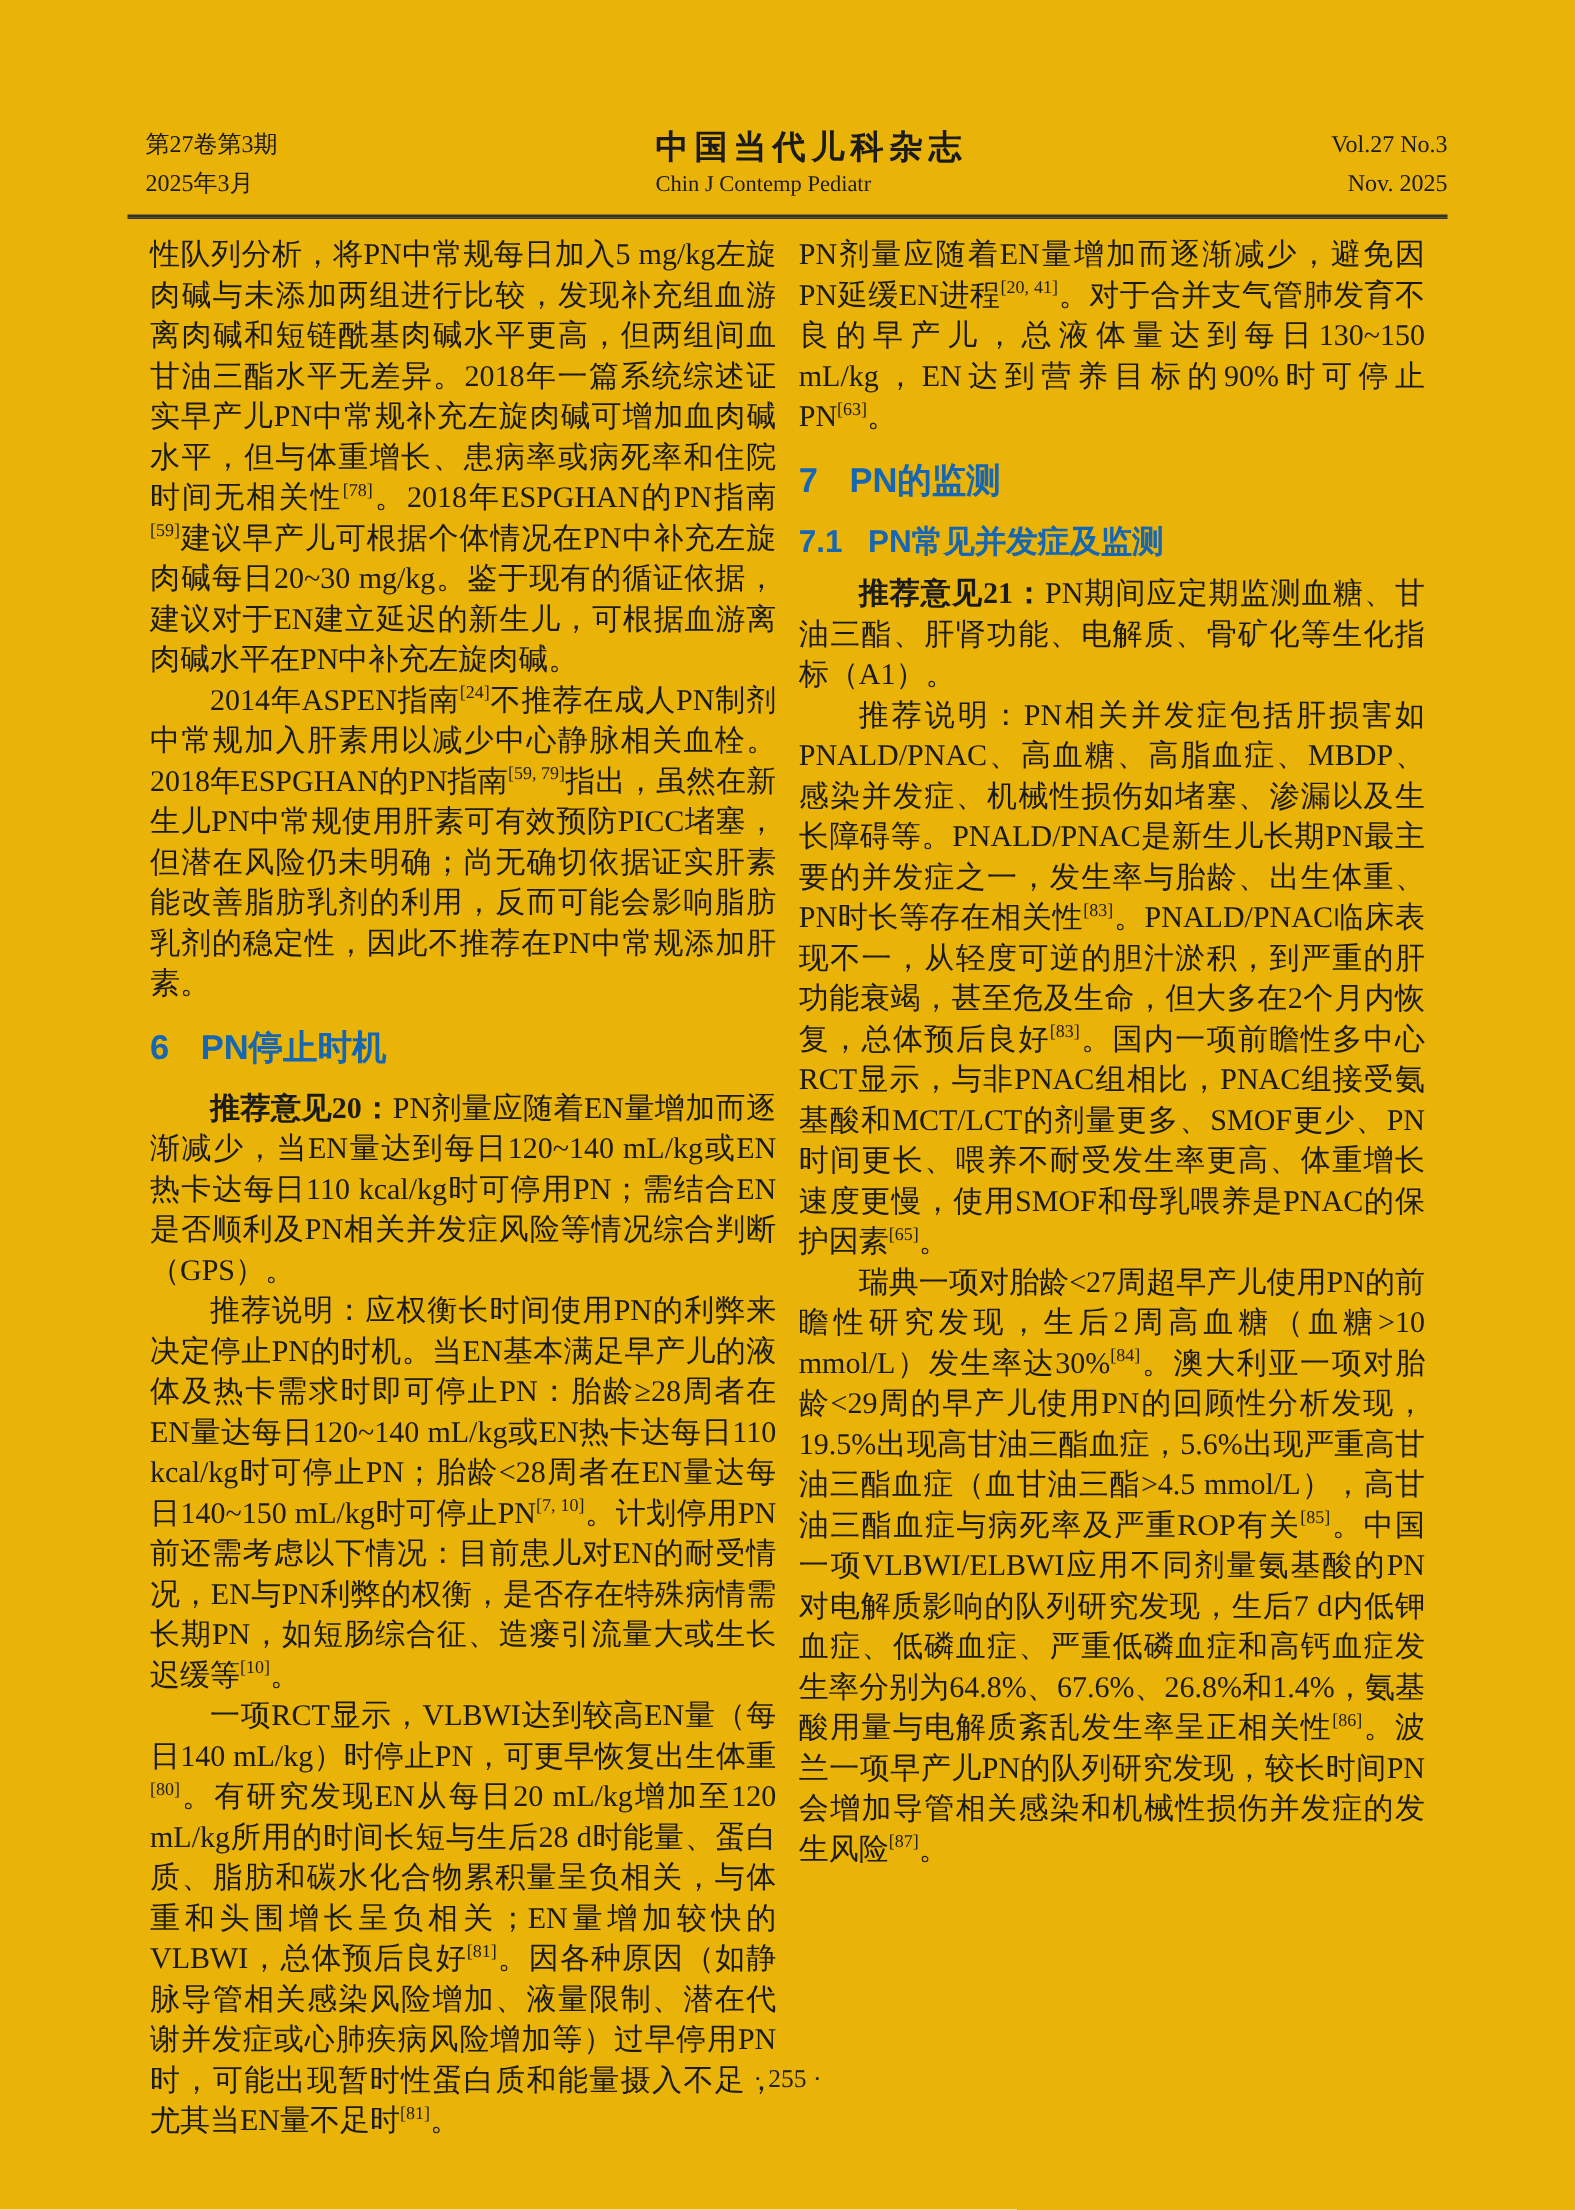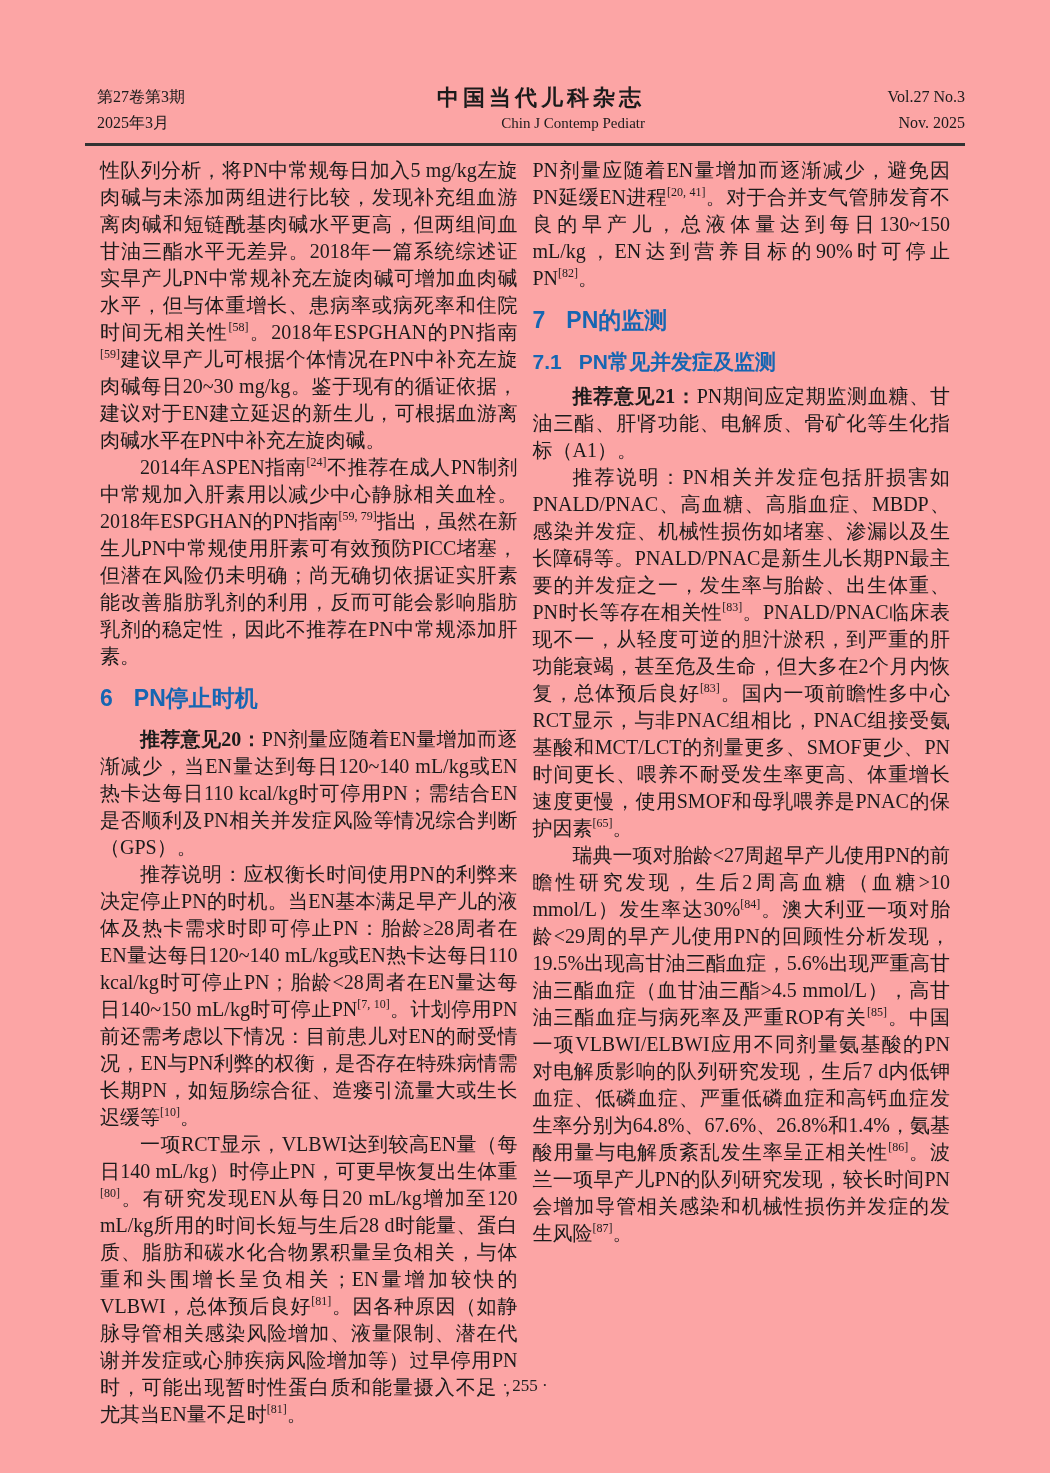--- a/index.html
+++ b/index.html
@@ -1,36 +1,36 @@
 <!DOCTYPE html>
 <html style="--accent: #1666b2;"><head>
 <meta charset="utf-8">
 <style>
   * { box-sizing: border-box; }
   html, body { margin: 0; padding: 0; background: #ffffff; }
   .page {
     position: relative;
     width: 1050px;
     height: 1473px;
-    background: #fca5a5;
+    background: #eab308;
     font-family: "Liberation Serif", "DejaVu Serif", serif;
     color: #1b1b1b;
     overflow: hidden;
   }
   .header {
     display: flex;
     justify-content: space-between;
     align-items: flex-start;
     margin: 84px 85px 0 85px;
     font-size: 16px;
     line-height: 26px;
   }
   .header-left { text-align: left; min-width: 150px; padding-left: 12px; }
   .header-right { text-align: right; min-width: 150px; }
-  .header-center { text-align: right; margin-left: 32px; }
+  .header-center { text-align: left; margin-left: 32px; }
   .journal-cn { font-size: 22px; font-weight: 600; letter-spacing: 4px; line-height: 27px; }
   .journal-en { font-size: 15px; line-height: 24px; }
   .header-rule {
     margin: 7px 85px 0 85px;
     height: 3px;
     border-top: 2px solid #333333;
     border-bottom: 1px solid #333333;
   }
   .columns {
     display: flex;
@@ -100,29 +100,29 @@
     <div class="header-right">
       <div>Vol.27 No.3</div>
       <div>Nov. 2025</div>
     </div>
   </div>
 
   <div class="header-rule"></div>
 
   <div class="columns">
     <div class="column">
-        <p class="para"><span>性队列分析，将PN中常规每日加入5 mg/kg左旋肉碱与未添加两组进行比较，发现补充组血游离肉碱和短链酰基肉碱水平更高，但两组间血甘油三酯水平无差异。2018年一篇系统综述证实早产儿PN中常规补充左旋肉碱可增加血肉碱水平，但与体重增长、患病率或病死率和住院时间无相关性</span><sup class="ref">[58]</sup><span>。2018年ESPGHAN的PN指南</span><sup class="ref">[59]</sup><span>建议早产儿可根据个体情况在PN中补充左旋肉碱每日20~30 mg/kg。鉴于现有的循证依据，建议对于EN建立延迟的新生儿，可根据血游离肉碱水平在PN中补充左旋肉碱。</span></p>
+        <p class="para"><span>性队列分析，将PN中常规每日加入5 mg/kg左旋肉碱与未添加两组进行比较，发现补充组血游离肉碱和短链酰基肉碱水平更高，但两组间血甘油三酯水平无差异。2018年一篇系统综述证实早产儿PN中常规补充左旋肉碱可增加血肉碱水平，但与体重增长、患病率或病死率和住院时间无相关性</span><sup class="ref">[78]</sup><span>。2018年ESPGHAN的PN指南</span><sup class="ref">[59]</sup><span>建议早产儿可根据个体情况在PN中补充左旋肉碱每日20~30 mg/kg。鉴于现有的循证依据，建议对于EN建立延迟的新生儿，可根据血游离肉碱水平在PN中补充左旋肉碱。</span></p>
         <p class="para indent"><span>2014年ASPEN指南</span><sup class="ref">[24]</sup><span>不推荐在成人PN制剂中常规加入肝素用以减少中心静脉相关血栓。2018年ESPGHAN的PN指南</span><sup class="ref">[59, 79]</sup><span>指出，虽然在新生儿PN中常规使用肝素可有效预防PICC堵塞，但潜在风险仍未明确；尚无确切依据证实肝素能改善脂肪乳剂的利用，反而可能会影响脂肪乳剂的稳定性，因此不推荐在PN中常规添加肝素。</span></p>
         <div class="sec-heading"><span class="sec-num">6</span><span class="sec-title">PN停止时机</span></div>
         <p class="para indent"><b>推荐意见20：</b><span>PN剂量应随着EN量增加而逐渐减少，当EN量达到每日120~140 mL/kg或EN热卡达每日110 kcal/kg时可停用PN；需结合EN是否顺利及PN相关并发症风险等情况综合判断（GPS）。</span></p>
         <p class="para indent"><span>推荐说明：应权衡长时间使用PN的利弊来决定停止PN的时机。当EN基本满足早产儿的液体及热卡需求时即可停止PN：胎龄≥28周者在EN量达每日120~140 mL/kg或EN热卡达每日110 kcal/kg时可停止PN；胎龄&lt;28周者在EN量达每日140~150 mL/kg时可停止PN</span><sup class="ref">[7, 10]</sup><span>。计划停用PN前还需考虑以下情况：目前患儿对EN的耐受情况，EN与PN利弊的权衡，是否存在特殊病情需长期PN，如短肠综合征、造瘘引流量大或生长迟缓等</span><sup class="ref">[10]</sup><span>。</span></p>
         <p class="para indent"><span>一项RCT显示，VLBWI达到较高EN量（每日140 mL/kg）时停止PN，可更早恢复出生体重</span><sup class="ref">[80]</sup><span>。有研究发现EN从每日20 mL/kg增加至120 mL/kg所用的时间长短与生后28 d时能量、蛋白质、脂肪和碳水化合物累积量呈负相关，与体重和头围增长呈负相关；EN量增加较快的VLBWI，总体预后良好</span><sup class="ref">[81]</sup><span>。因各种原因（如静脉导管相关感染风险增加、液量限制、潜在代谢并发症或心肺疾病风险增加等）过早停用PN时，可能出现暂时性蛋白质和能量摄入不足，尤其当EN量不足时</span><sup class="ref">[81]</sup><span>。</span></p>
       </div>
     <div class="column">
-        <p class="para"><span>PN剂量应随着EN量增加而逐渐减少，避免因PN延缓EN进程</span><sup class="ref">[20, 41]</sup><span>。对于合并支气管肺发育不良的早产儿，总液体量达到每日130~150 mL/kg，EN达到营养目标的90%时可停止PN</span><sup class="ref">[82]</sup><span>。</span></p>
+        <p class="para"><span>PN剂量应随着EN量增加而逐渐减少，避免因PN延缓EN进程</span><sup class="ref">[20, 41]</sup><span>。对于合并支气管肺发育不良的早产儿，总液体量达到每日130~150 mL/kg，EN达到营养目标的90%时可停止PN</span><sup class="ref">[63]</sup><span>。</span></p>
         <div class="sec-heading"><span class="sec-num">7</span><span class="sec-title">PN的监测</span></div>
         <div class="sub-heading"><span class="sec-num">7.1</span><span class="sec-title">PN常见并发症及监测</span></div>
         <p class="para indent"><b>推荐意见21：</b><span>PN期间应定期监测血糖、甘油三酯、肝肾功能、电解质、骨矿化等生化指标（A1）。</span></p>
         <p class="para indent"><span>推荐说明：PN相关并发症包括肝损害如PNALD/PNAC、高血糖、高脂血症、MBDP、感染并发症、机械性损伤如堵塞、渗漏以及生长障碍等。PNALD/PNAC是新生儿长期PN最主要的并发症之一，发生率与胎龄、出生体重、PN时长等存在相关性</span><sup class="ref">[83]</sup><span>。PNALD/PNAC临床表现不一，从轻度可逆的胆汁淤积，到严重的肝功能衰竭，甚至危及生命，但大多在2个月内恢复，总体预后良好</span><sup class="ref">[83]</sup><span>。国内一项前瞻性多中心RCT显示，与非PNAC组相比，PNAC组接受氨基酸和MCT/LCT的剂量更多、SMOF更少、PN时间更长、喂养不耐受发生率更高、体重增长速度更慢，使用SMOF和母乳喂养是PNAC的保护因素</span><sup class="ref">[65]</sup><span>。</span></p>
         <p class="para indent"><span>瑞典一项对胎龄&lt;27周超早产儿使用PN的前瞻性研究发现，生后2周高血糖（血糖&gt;10 mmol/L）发生率达30%</span><sup class="ref">[84]</sup><span>。澳大利亚一项对胎龄&lt;29周的早产儿使用PN的回顾性分析发现，19.5%出现高甘油三酯血症，5.6%出现严重高甘油三酯血症（血甘油三酯&gt;4.5 mmol/L），高甘油三酯血症与病死率及严重ROP有关</span><sup class="ref">[85]</sup><span>。中国一项VLBWI/ELBWI应用不同剂量氨基酸的PN对电解质影响的队列研究发现，生后7 d内低钾血症、低磷血症、严重低磷血症和高钙血症发生率分别为64.8%、67.6%、26.8%和1.4%，氨基酸用量与电解质紊乱发生率呈正相关性</span><sup class="ref">[86]</sup><span>。波兰一项早产儿PN的队列研究发现，较长时间PN会增加导管相关感染和机械性损伤并发症的发生风险</span><sup class="ref">[87]</sup><span>。</span></p>
       </div>
   </div>
 
   <div class="footer">
     <span>· 255 ·</span>

